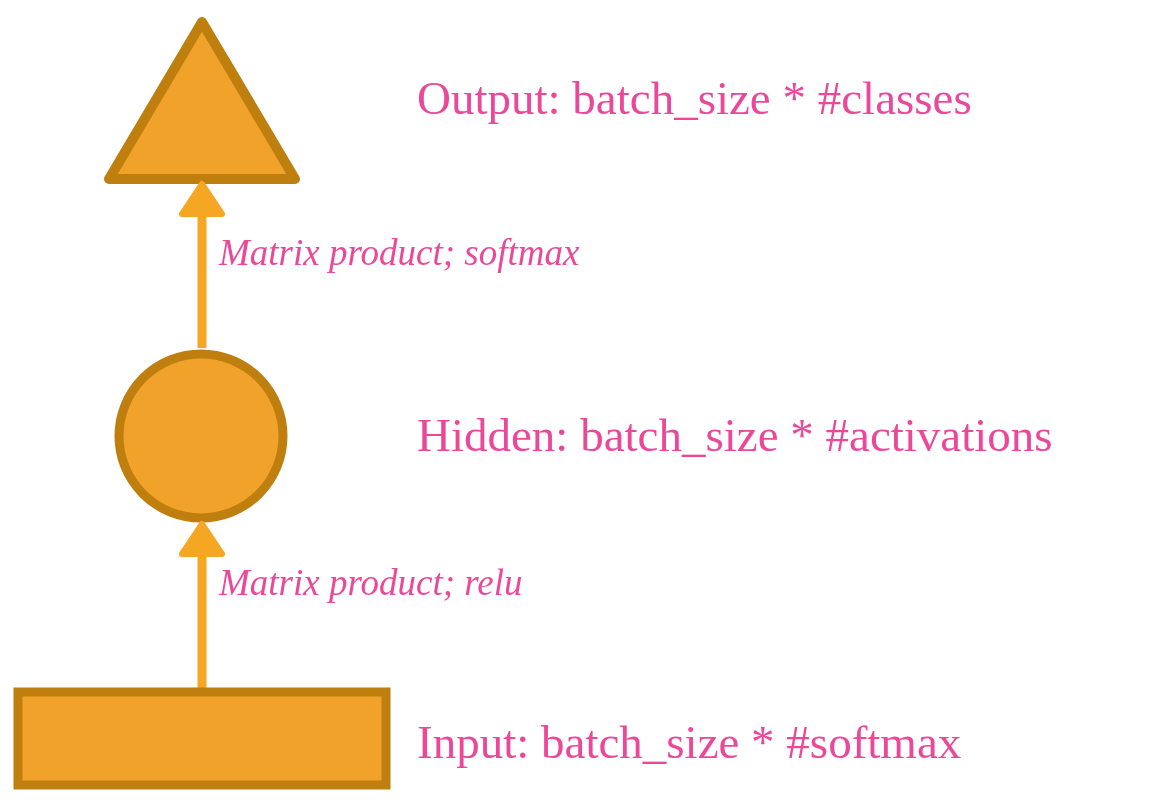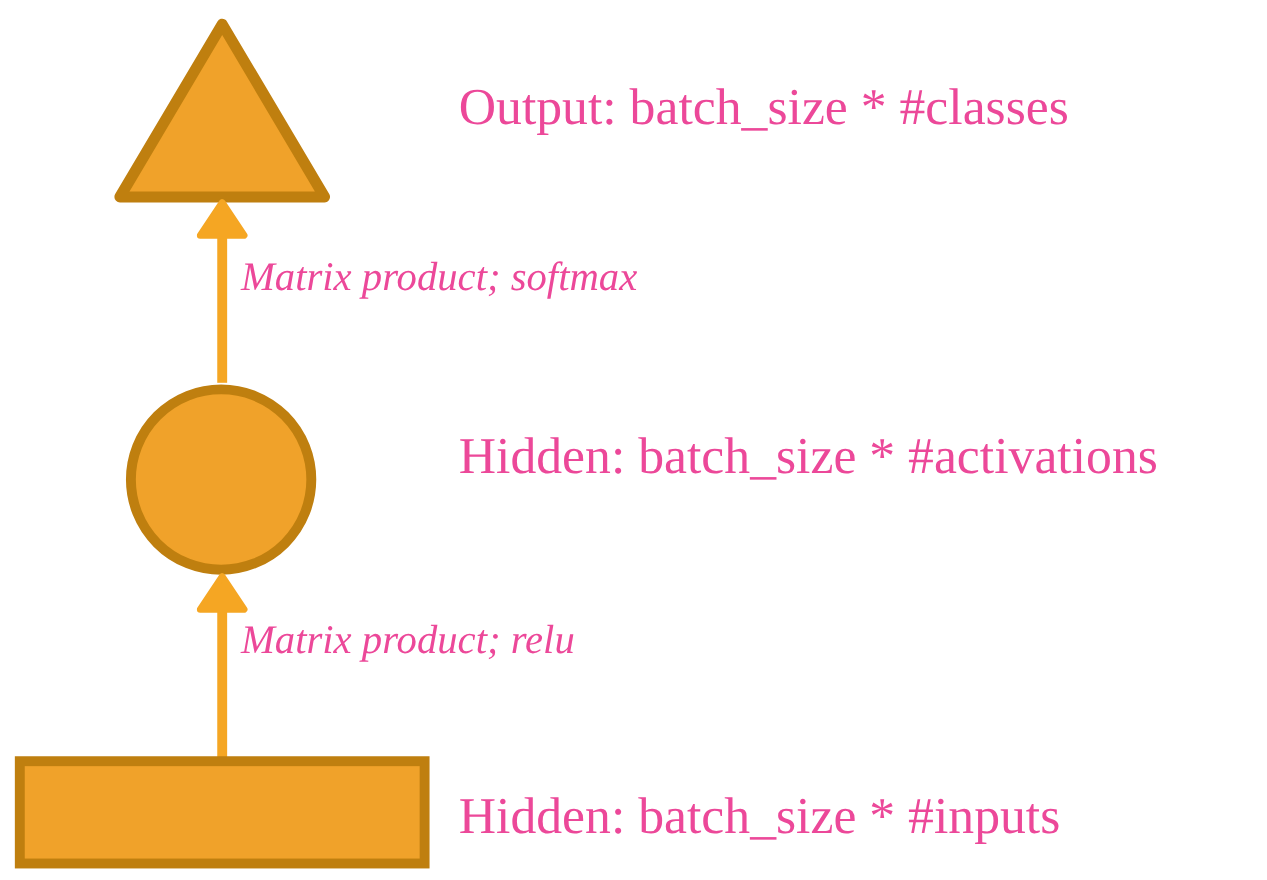--- a/index.html
+++ b/index.html
@@ -31,21 +31,21 @@
     font-size: 47px;
     font-style: normal;
     font-weight: normal;
   }
   .edge-label {
     font-size: 37px;
     font-style: italic;
     font-weight: normal;
   }
   #output-label  { left: 417px; top: 75px; }
-  #hidden-label  { left: 417px; top: 392px; text-align: center; }
+  #hidden-label  { left: 417px; top: 412px; text-align: center; }
   #input-label   { left: 417px; top: 719px; }
   #edge-top-label    { left: 219px; top: 234px; }
   #edge-bottom-label { left: 219px; top: 564px; }
 </style>
 </head>
 <body>
 
 <svg id="diagram-canvas" viewBox="0 0 1152 800" xmlns="http://www.w3.org/2000/svg">
 
   <polygon points="202,22 295,179 109,179" fill="#F0A22A" stroke="#BF7F0F" stroke-width="10" stroke-linejoin="round"></polygon>
@@ -66,13 +66,13 @@
 </svg>
 
 <div class="label node-label" id="output-label">Output: batch_size * #classes</div>
 
 <div class="label edge-label" id="edge-top-label">Matrix product; softmax</div>
 
 <div class="label node-label" id="hidden-label">Hidden: batch_size * #activations</div>
 
 <div class="label edge-label" id="edge-bottom-label">Matrix product; relu</div>
 
-<div class="label node-label" id="input-label">Hidden: batch_size * #inputs</div>
+<div class="label node-label" id="input-label">Input: batch_size * #softmax</div>
 
 </body></html>

